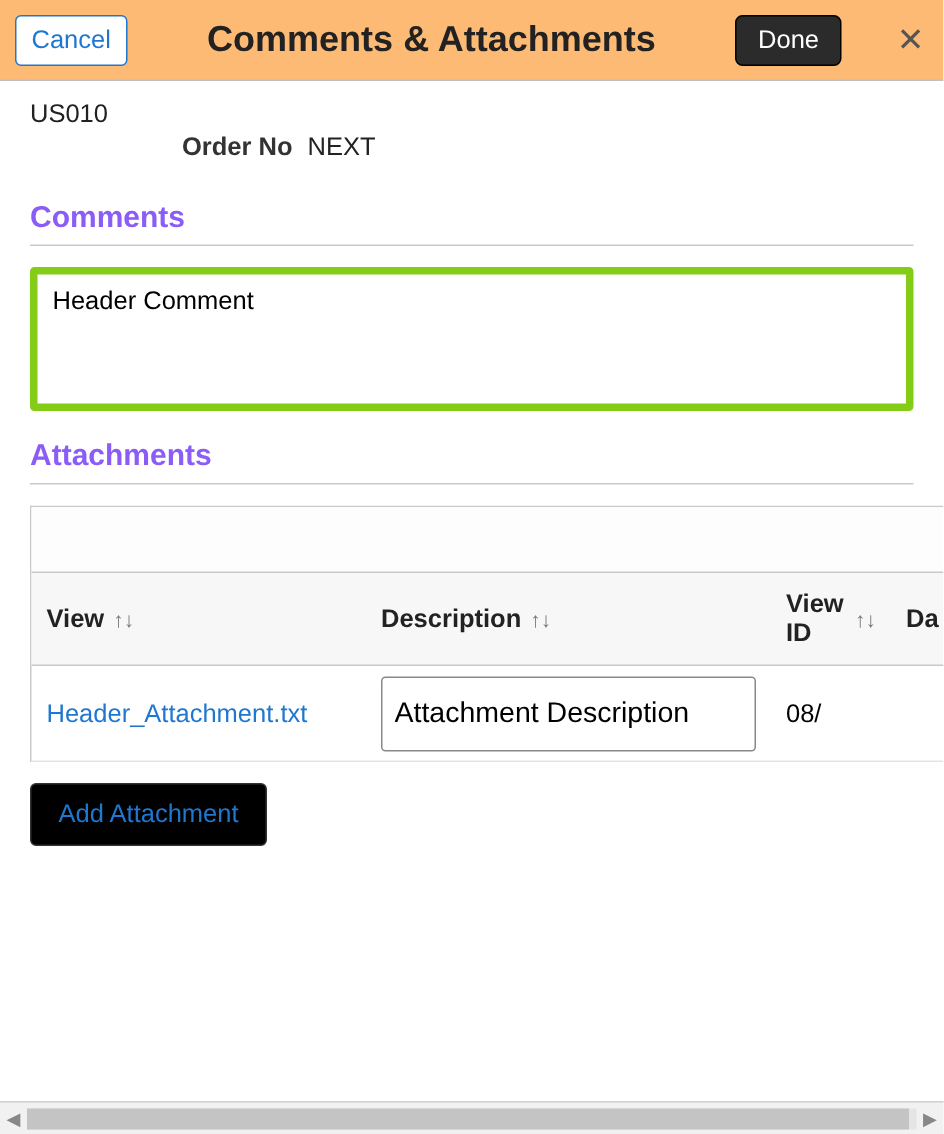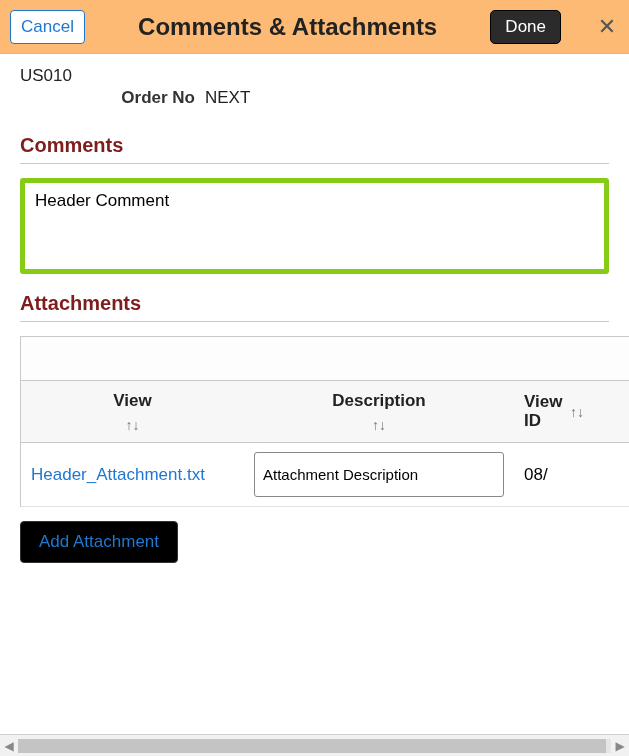--- a/index.html
+++ b/index.html
@@ -45,21 +45,21 @@
       cursor: pointer;
       width: 24px;
       text-align: center;
     }
     .info-rows { padding: 12px 20px 10px 20px; }
     .info-row { display: flex; margin-bottom: 2px; font-size: 17px; }
     .info-label { width: 185px; text-align: right; font-weight: bold; color: #333; padding-right: 10px; }
     .info-value { color: #222; }
     .section { padding: 14px 20px 0 20px; }
     .section-heading {
-      color: #7f1d1d;
+      color: #8b5cf6;
       font-size: 20px;
       font-weight: bold;
       border-bottom: 1px solid #c9c9c9;
       padding-bottom: 6px;
       margin-bottom: 14px;
     }
     .comment-box {
       width: 100%;
       height: 96px;
       border: 5px solid #84cc16;
@@ -89,21 +89,20 @@
     }
     .th {
       font-size: 17px;
       font-weight: bold;
       color: #222;
       padding: 6px 10px;
       display: flex;
       align-items: center;
       gap: 6px;
       cursor: pointer;
-      flex-direction: column;
     }
     .sort-icon { font-size: 14px; color: #777; }
     .th.view { width: 223px; }
     .th.desc { width: 270px; }
     .th.user { width: 80px; flex-direction: row; }
     .th.user .lbl { display:block; line-height:1.1; }
     .th.date { width: 100px; }
     .tbody-row {
       display: flex;
       border-bottom: 1px solid #e3e3e3;
@@ -114,21 +113,21 @@
     .td.view { width: 223px; }
     .td.desc { width: 270px; }
     .td.user { width: 80px; }
     .td.date { width: 100px; }
     .link { color: #1f77d0; cursor: pointer; }
     .desc-input {
       width: 100%;
       border: 1px solid #888;
       border-radius: 3px;
       padding: 13px 8px;
-      font-size: 15px;
+      font-size: 19px;
       font-family: inherit;
     }
     .btn-add {
       margin: 14px 0 0 20px;
       border: 1px solid #333;
       background: #000000;
       color: #1f77d0;
       font-size: 17px;
       padding: 10px 18px;
       border-radius: 4px;

